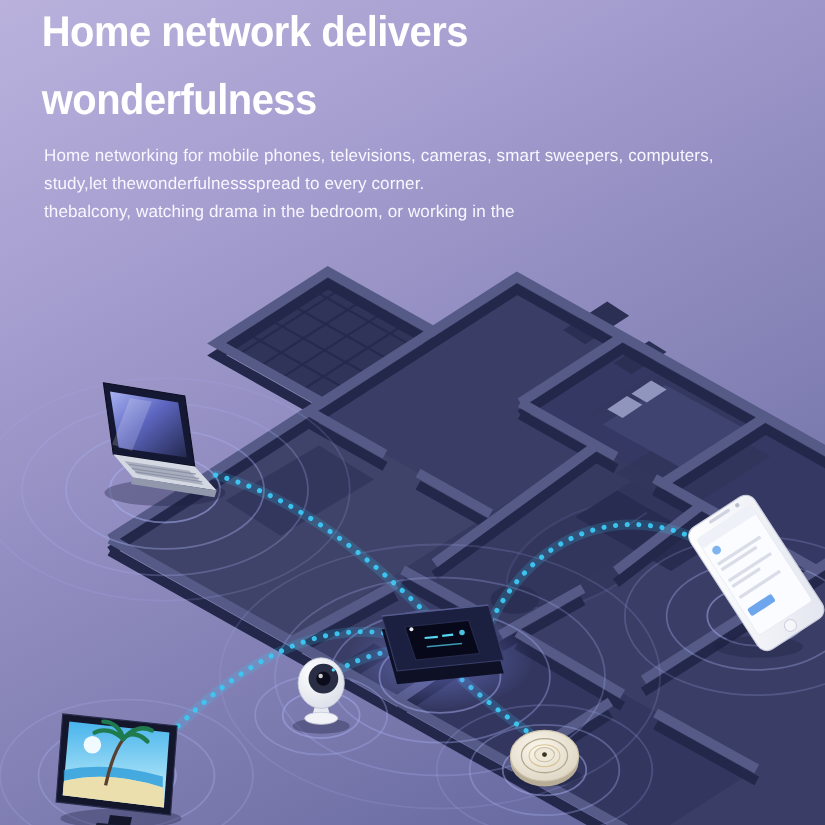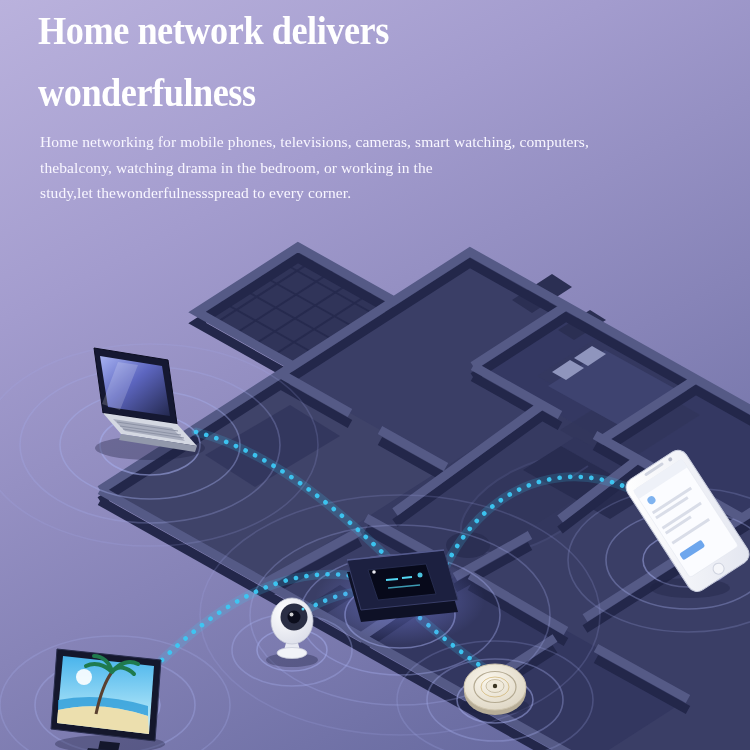--- a/index.html
+++ b/index.html
@@ -1,19 +1,19 @@
 <!DOCTYPE html>
 <html><head>
 <meta charset="utf-8">
 <style>
   html,body{margin:0;padding:0;background:#2c2f52;}
   .stage{
     position:relative;width:750px;height:750px;overflow:hidden;
     background:linear-gradient(152deg,#bab2dd 0%,#a39cce 28%,#8784b8 58%,#5d6298 100%);
-    font-family:Liberation Serif, serif;
+    font-family:Liberation Sans, sans-serif;
   }
   .title-line{
     position:absolute;left:38px;color:#ffffff;font-weight:bold;font-size:39px;
     letter-spacing:-0.5px;transform:scaleX(0.93);transform-origin:left top;white-space:nowrap;
   }
   .title-1{top:8px;}
   .title-2{top:70px;}
   .intro{position:absolute;left:40px;top:129px;}
   .intro div{
     color:#f8f6ff;font-size:15.5px;line-height:25.5px;white-space:nowrap;letter-spacing:0.1px;
@@ -234,19 +234,19 @@
       <rect x="676" y="458" width="22" height="3" rx="1.5" fill="#d0d4e0"></rect>
       <circle cx="706" cy="460" r="2" fill="#b8bdcc"></circle>
       <circle cx="687" cy="578" r="5.5" fill="#f5f6fa" stroke="#d0d4e0" stroke-width="1"></circle>
     </g>
   </svg>
 
   <div>
     <div class="title-line title-1">Home network delivers</div>
     <div class="title-line title-2">wonderfulness</div>
     <div class="intro">
-      <div>Home networking for mobile phones, televisions, cameras, smart watching, computers,</div>
+      <div>Home networking for mobile phones, televisions, cameras, smart sweepers, computers,</div>
+      <div>study,let thewonderfulnessspread to every corner.</div>
       <div>thebalcony, watching drama in the bedroom, or working in the</div>
-      <div>study,let thewonderfulnessspread to every corner.</div>
     </div>
   </div>
 
 </div>
 
 </body></html>

